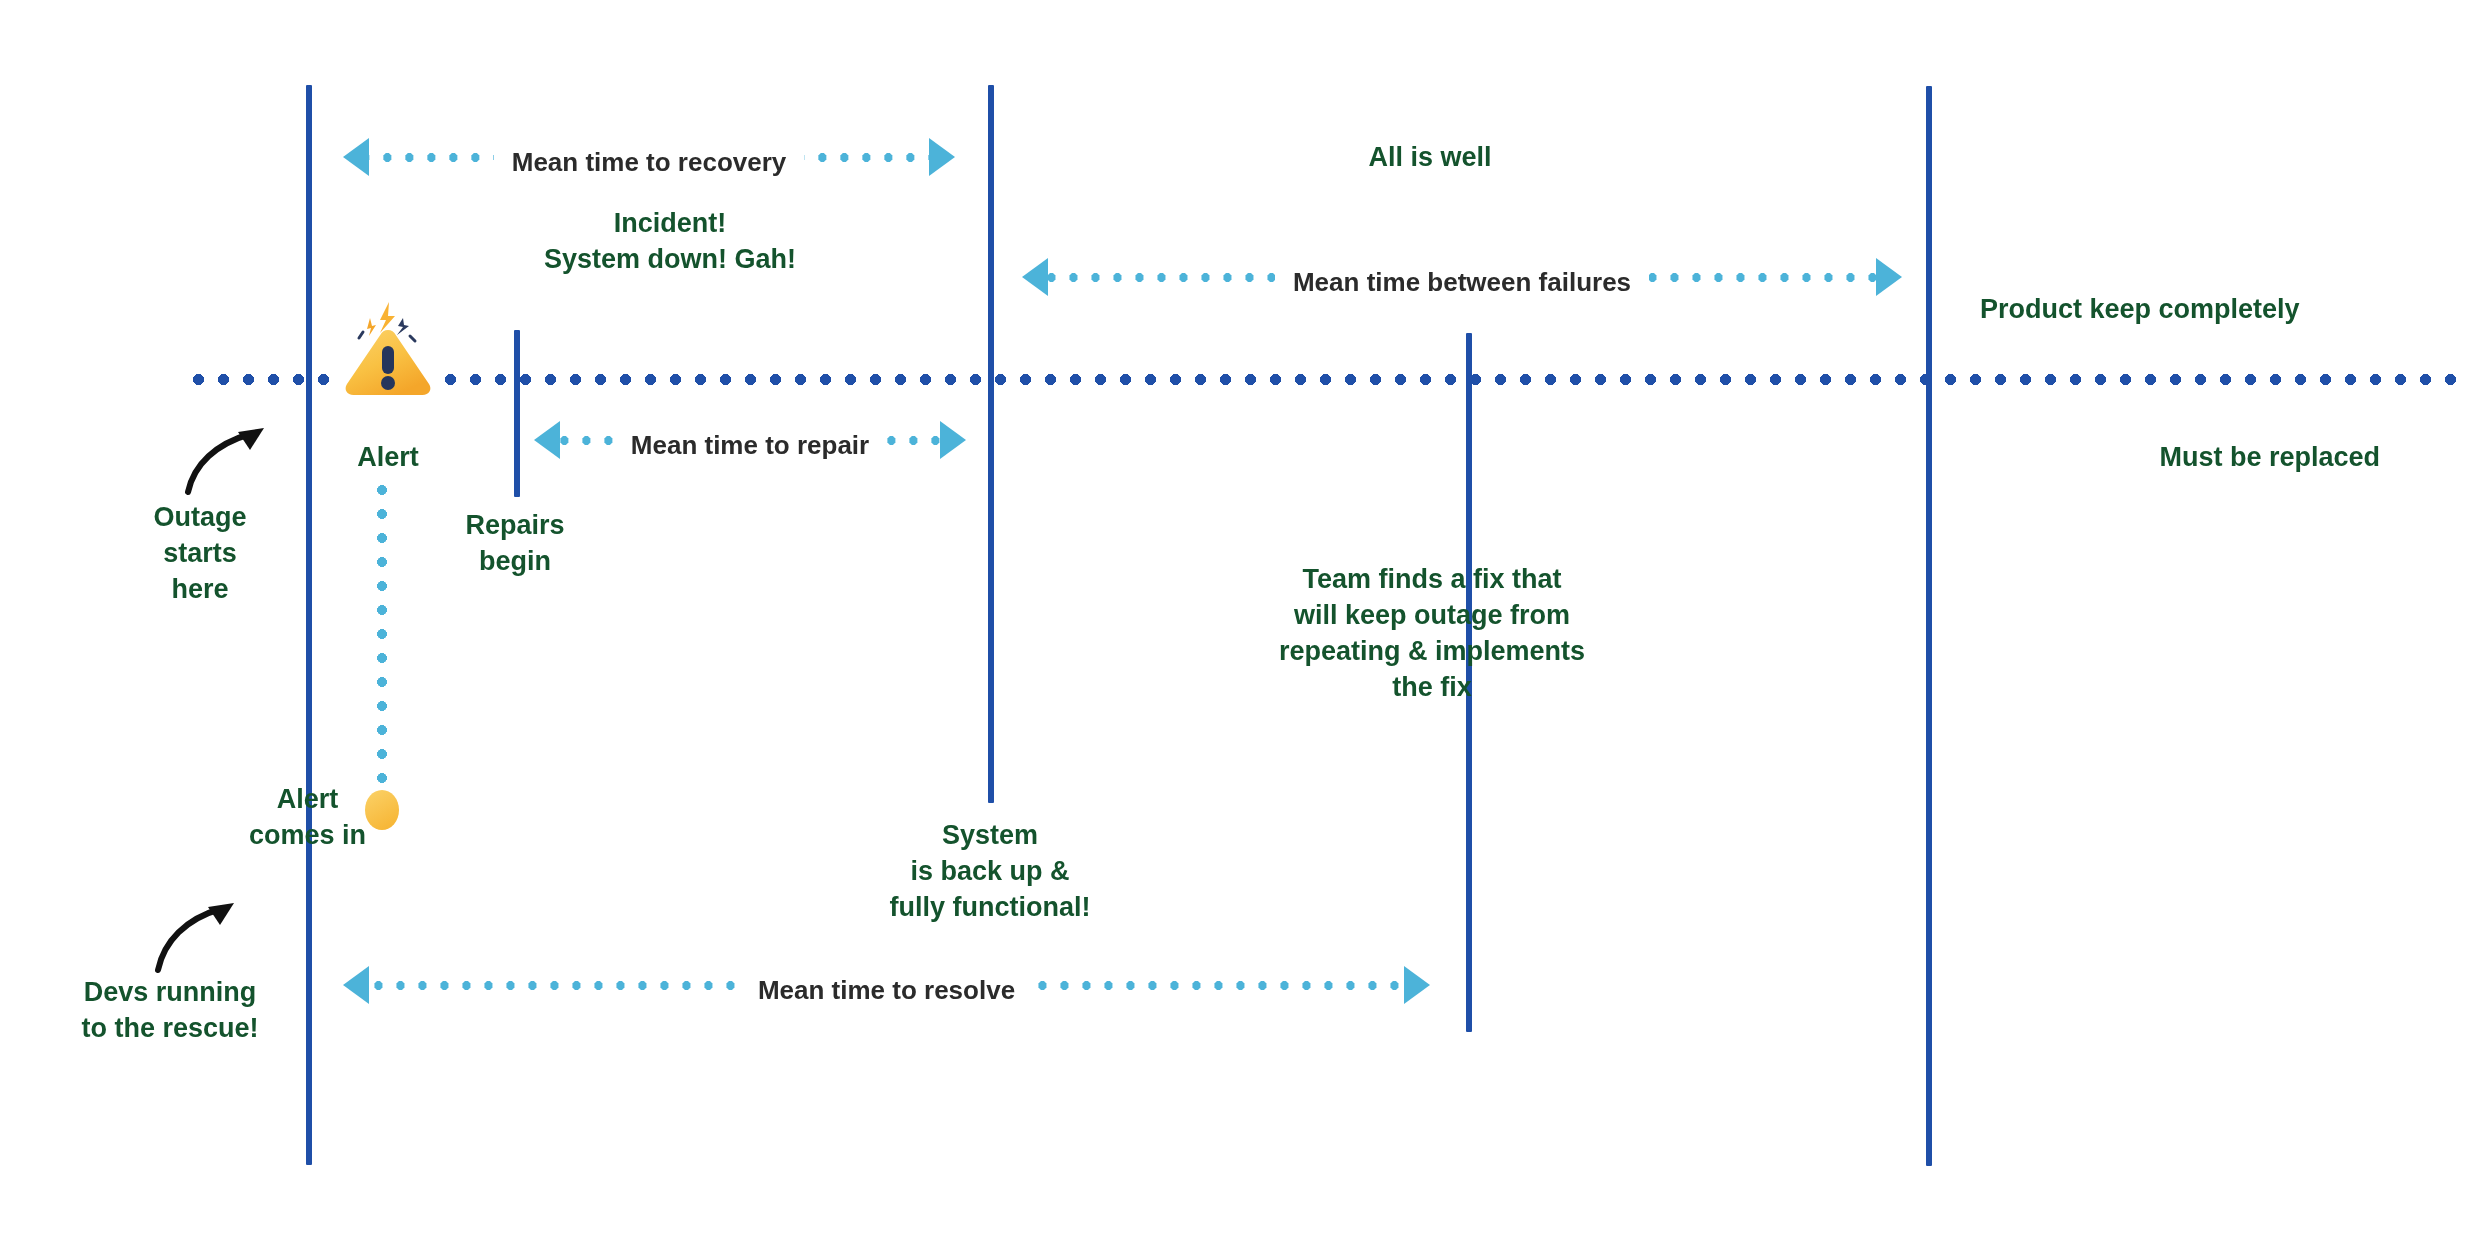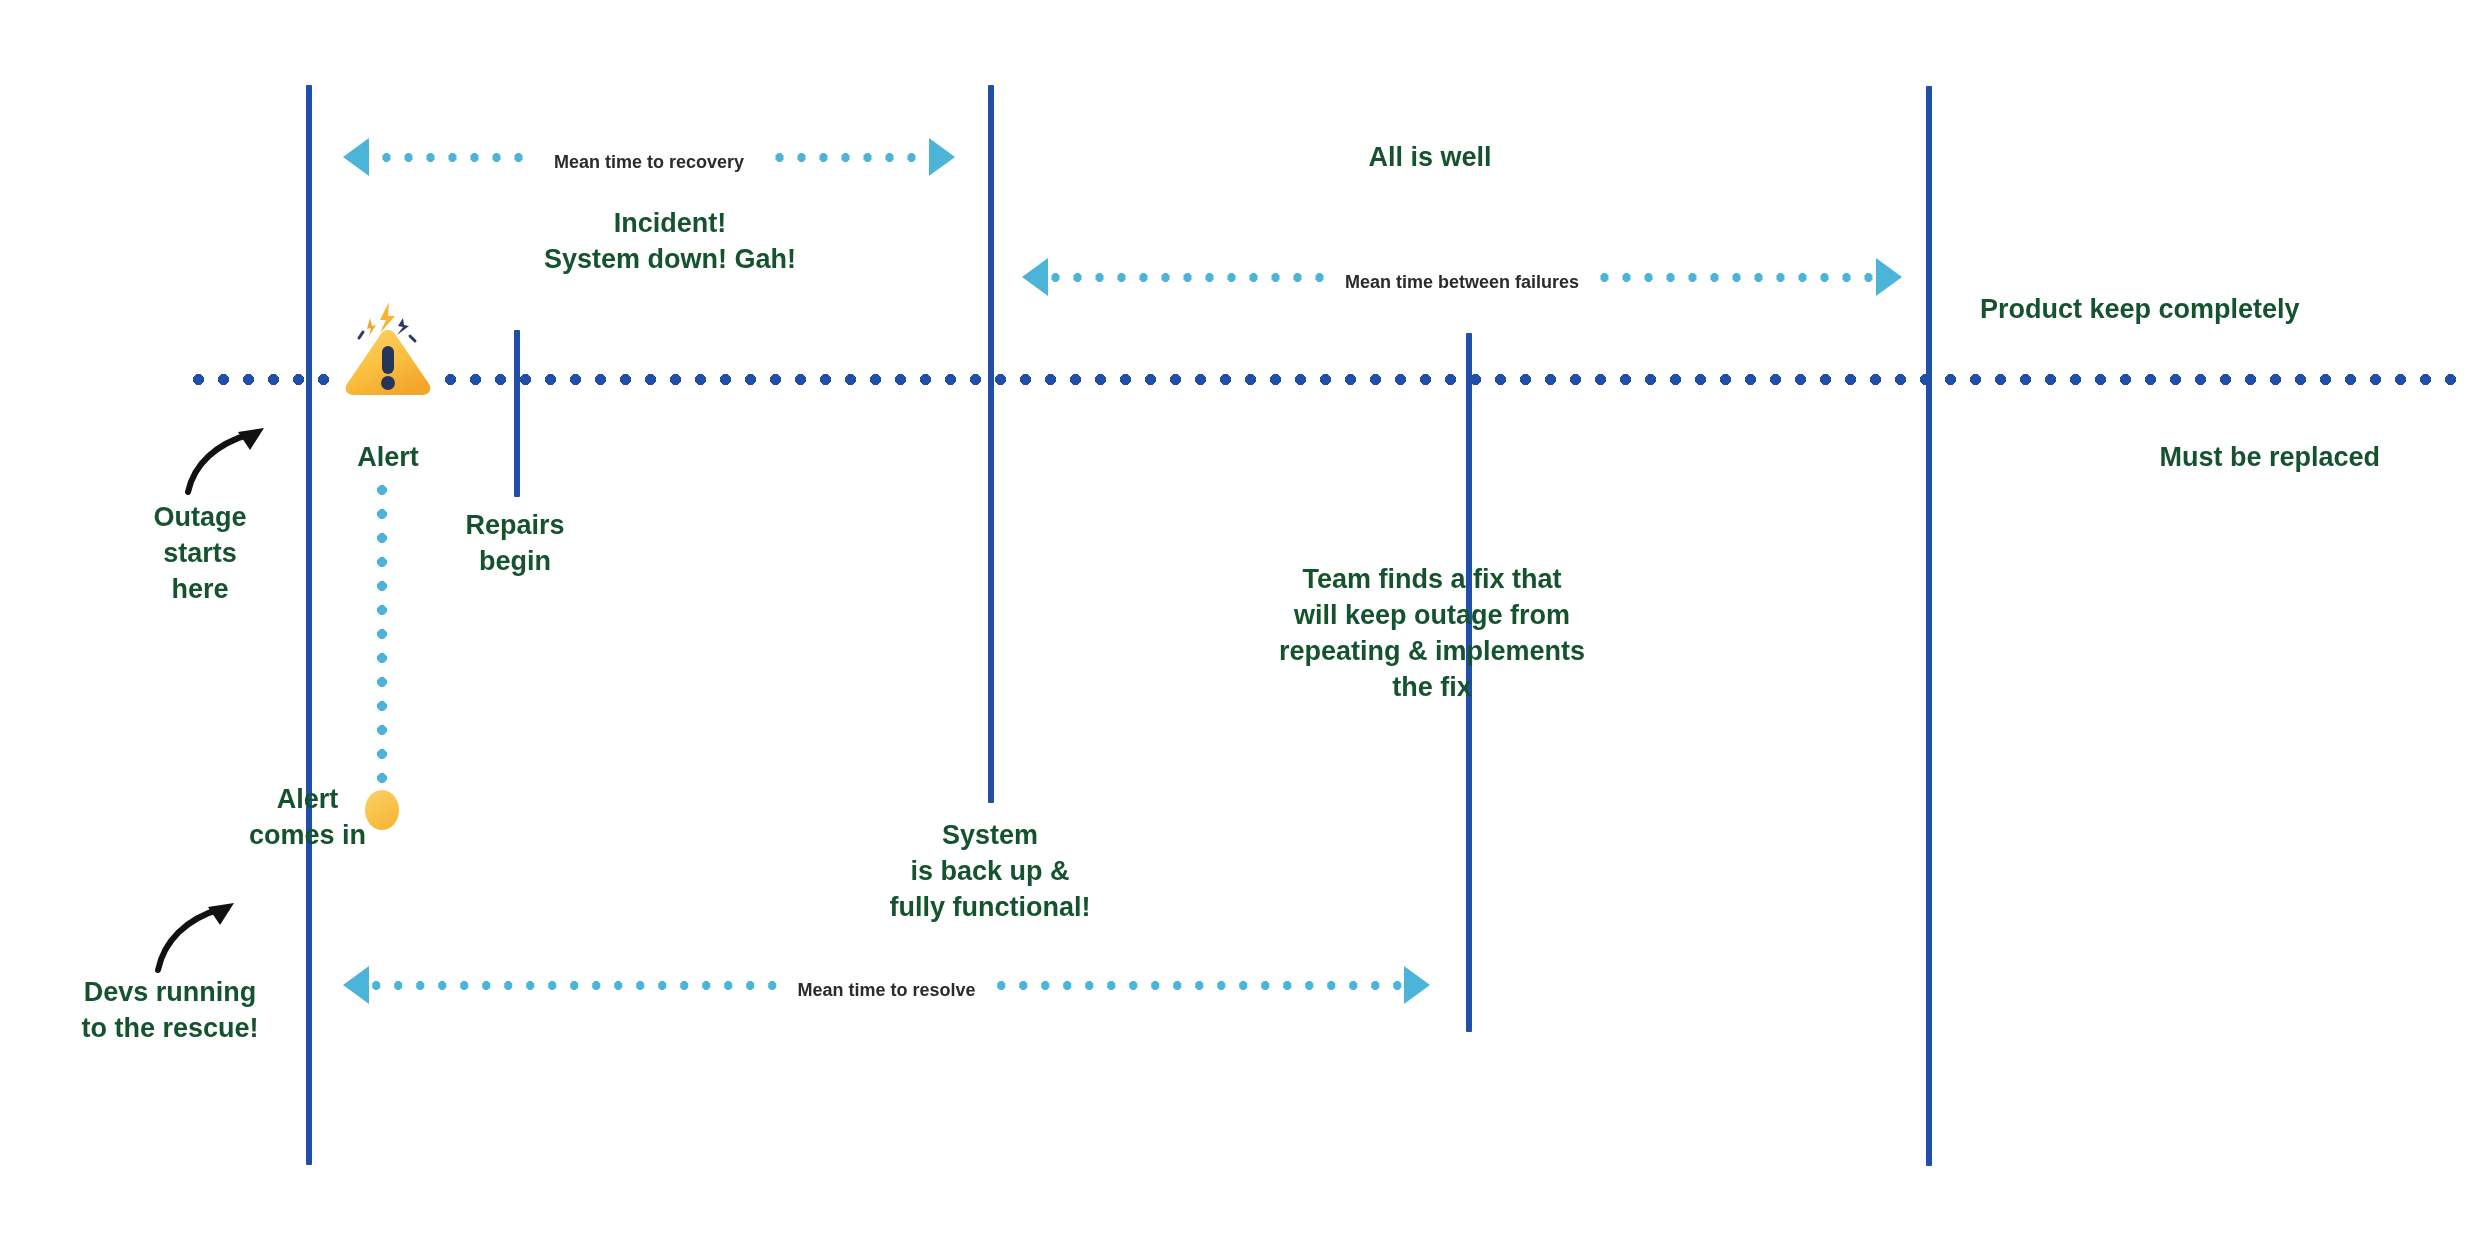--- a/index.html
+++ b/index.html
@@ -66,21 +66,21 @@
     height: 9px;
     min-width: 8px;
     background-image: radial-gradient(circle closest-side, #4cb3d9 98%, transparent 100%);
     background-size: 22px 9px;
     background-repeat: repeat-x;
     background-position: center center;
   }
   .measure .m-label {
     flex: 0 0 auto;
     padding: 0 18px;
-    font-size: 18px;
+    font-size: 26px;
     font-weight: 700;
     color: #2b2b2b;
     white-space: nowrap;
     line-height: 1;
     margin-top: 9px;
   }
 
   
   .note {
     position: absolute;
@@ -172,20 +172,27 @@
   </div>
 
   <div class="measure" style="left:1022px; top:254px; width:880px;">
     <span class="arrow-l"></span>
     <span class="dots"></span>
     <span class="m-label">Mean time between failures</span>
     <span class="dots"></span>
     <span class="arrow-r"></span>
   </div>
 
+  <div class="measure" style="left:534px; top:417px; width:432px;">
+    <span class="arrow-l"></span>
+    <span class="dots"></span>
+    <span class="m-label">Mean time to repair</span>
+    <span class="dots"></span>
+    <span class="arrow-r"></span>
+  </div>
 
 
   <div class="measure" style="left:343px; top:962px; width:1087px;">
     <span class="arrow-l"></span>
     <span class="dots"></span>
     <span class="m-label">Mean time to resolve</span>
     <span class="dots"></span>
     <span class="arrow-r"></span>
   </div>
 

